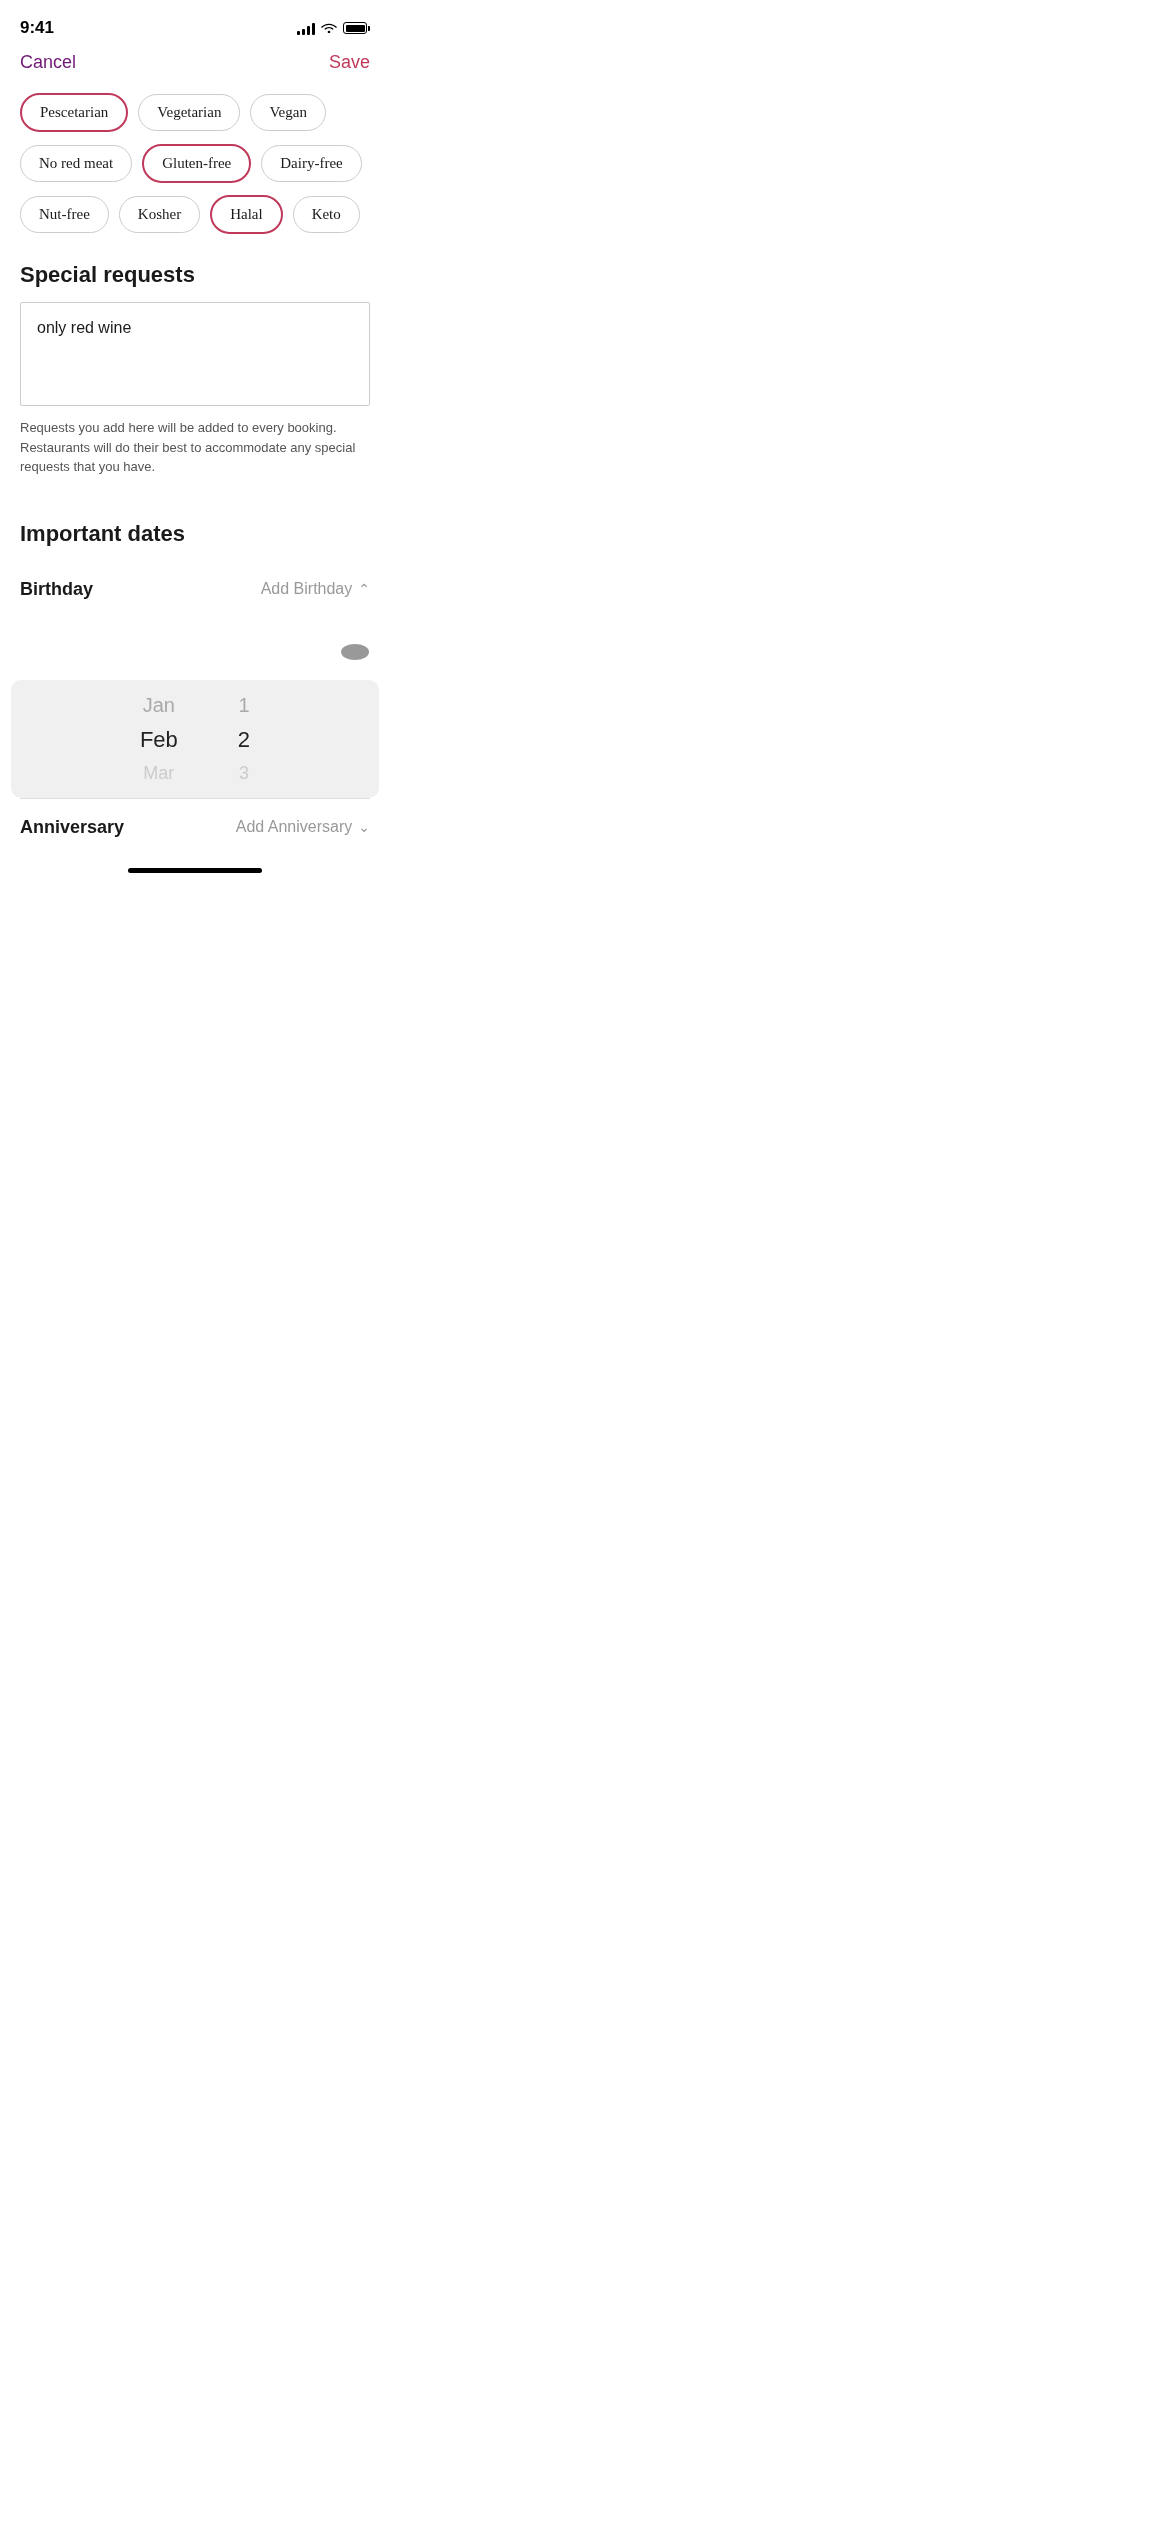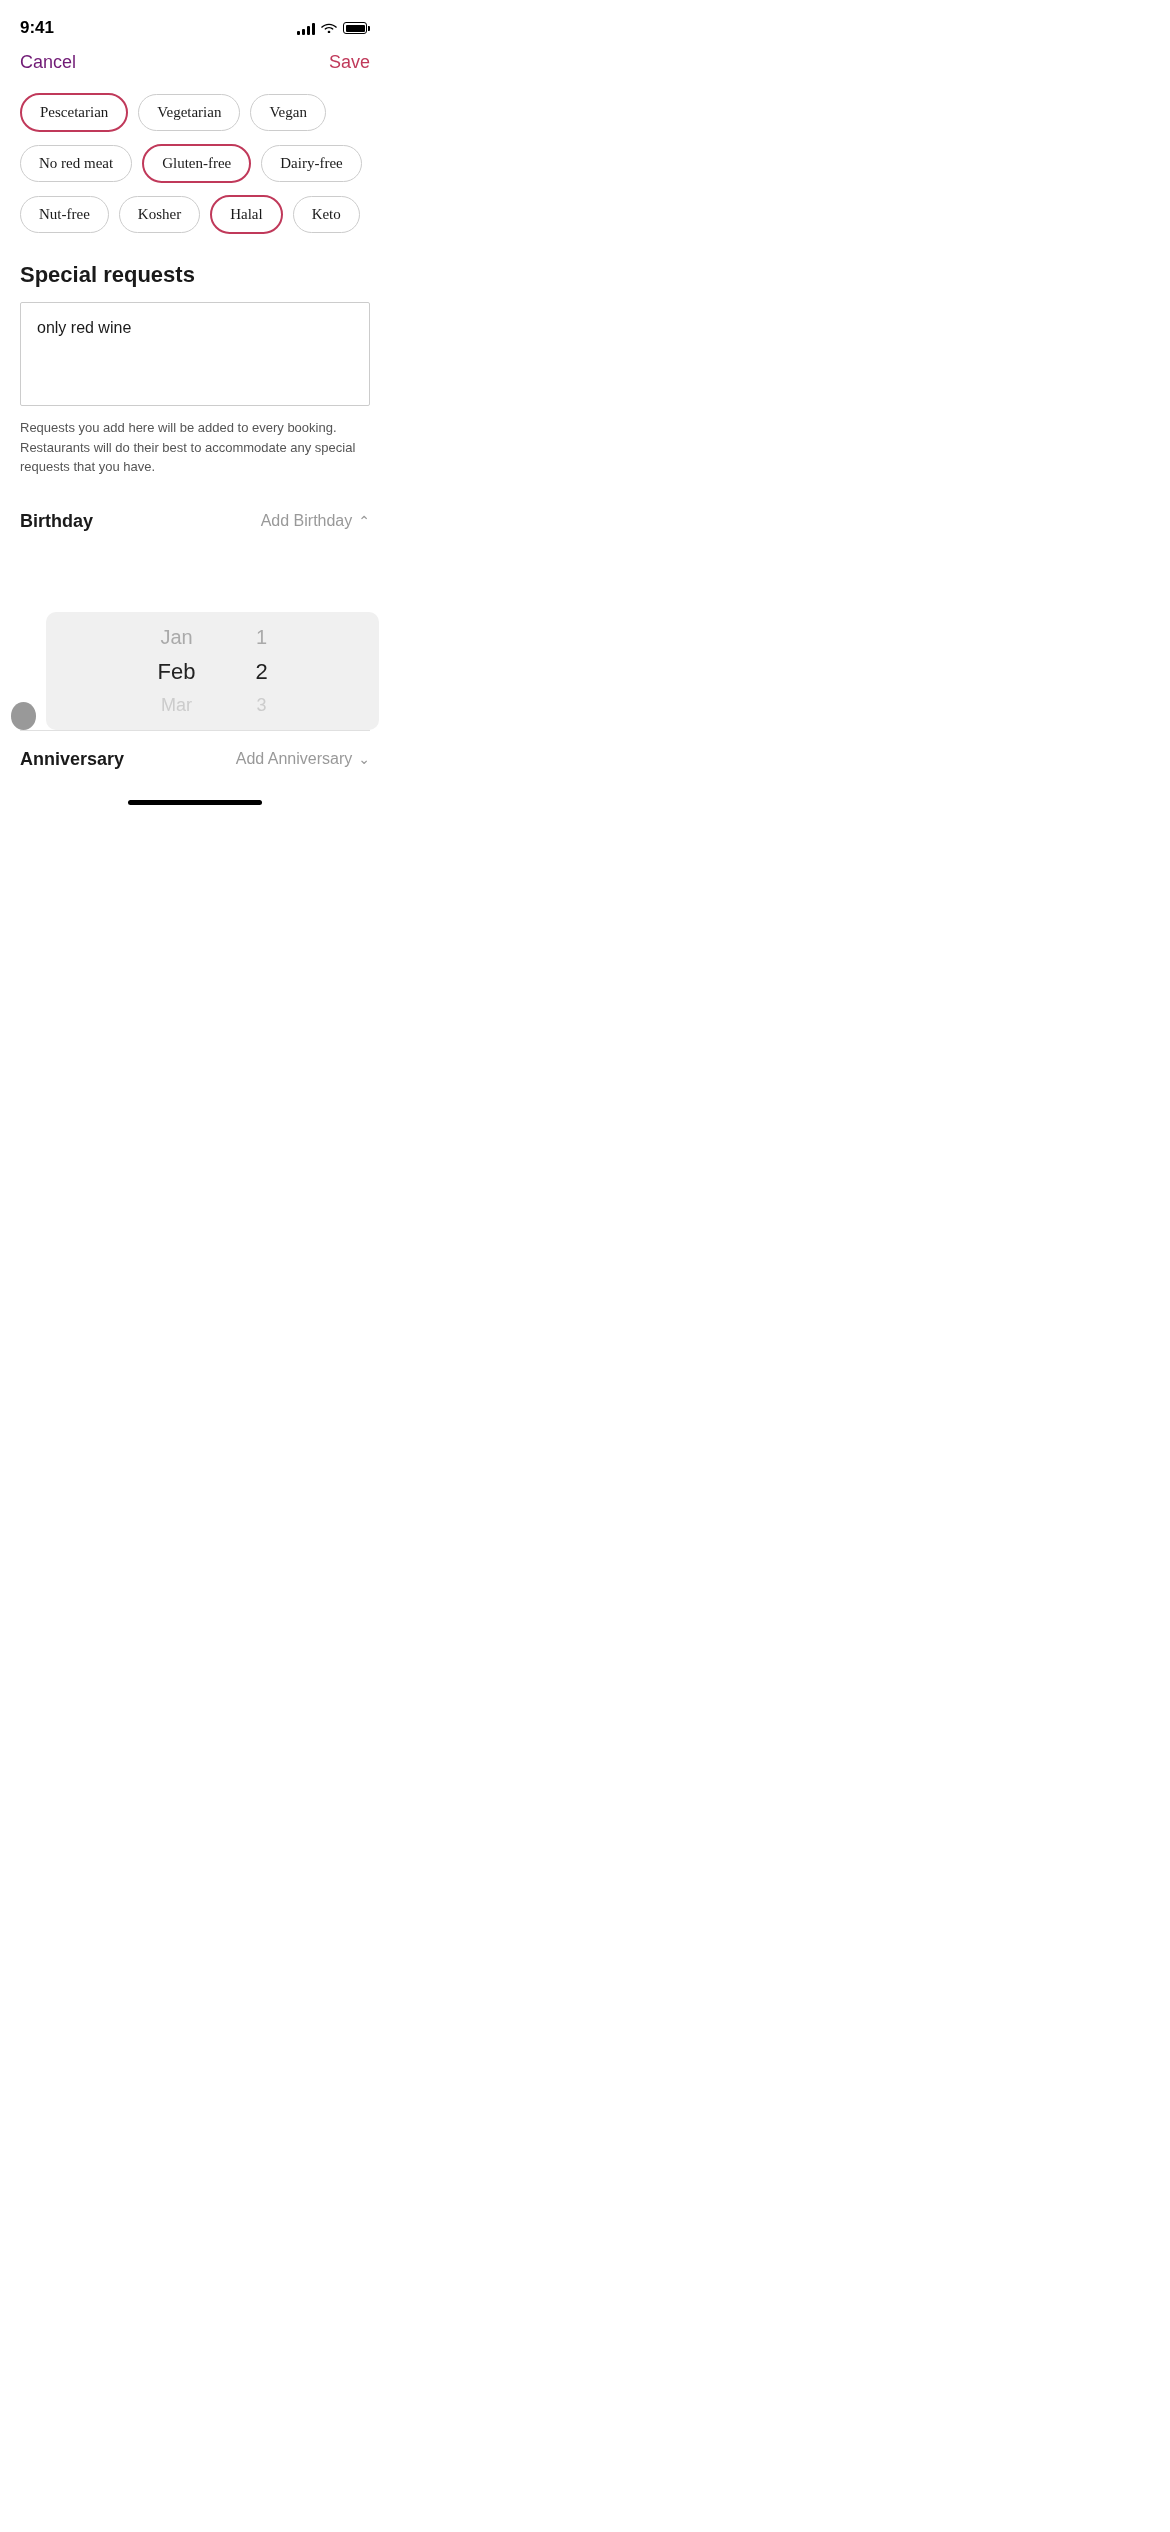--- a/index.html
+++ b/index.html
@@ -188,21 +188,21 @@
       color: #999;
       font-size: 14px;
     }
 
     
     .birthday-picker-area {
       position: relative;
       padding: 0 11px;
       height: 180px;
       display: flex;
-      flex-direction: row;
+      flex-direction: column;
       align-items: flex-end;
       justify-content: flex-start;
       padding-top: 16px;
     }
     .picker-dot {
       width: 28px;
       height: 28px;
       border-radius: 50%;
       background: #999;
       margin-right: 10px;
@@ -335,20 +335,21 @@
 
 <div>
   <div class="section-header">Special requests</div>
   <div class="textarea-container">
     <textarea class="textarea-content" style="">only red wine</textarea>
   </div>
   <p class="textarea-hint">Requests you add here will be added to every booking. Restaurants will do their best to accommodate any special requests that you have.</p>
 </div>
 
 <div class="dates-section">
+  <div class="section-header">Important dates</div>
 
   <div class="date-row">
     <span class="date-label">Birthday</span>
     <div class="date-action">
       <span>Add Birthday</span>
       <span class="chevron-icon">⌃</span>
     </div>
   </div>
 
   <div class="birthday-picker-area">

